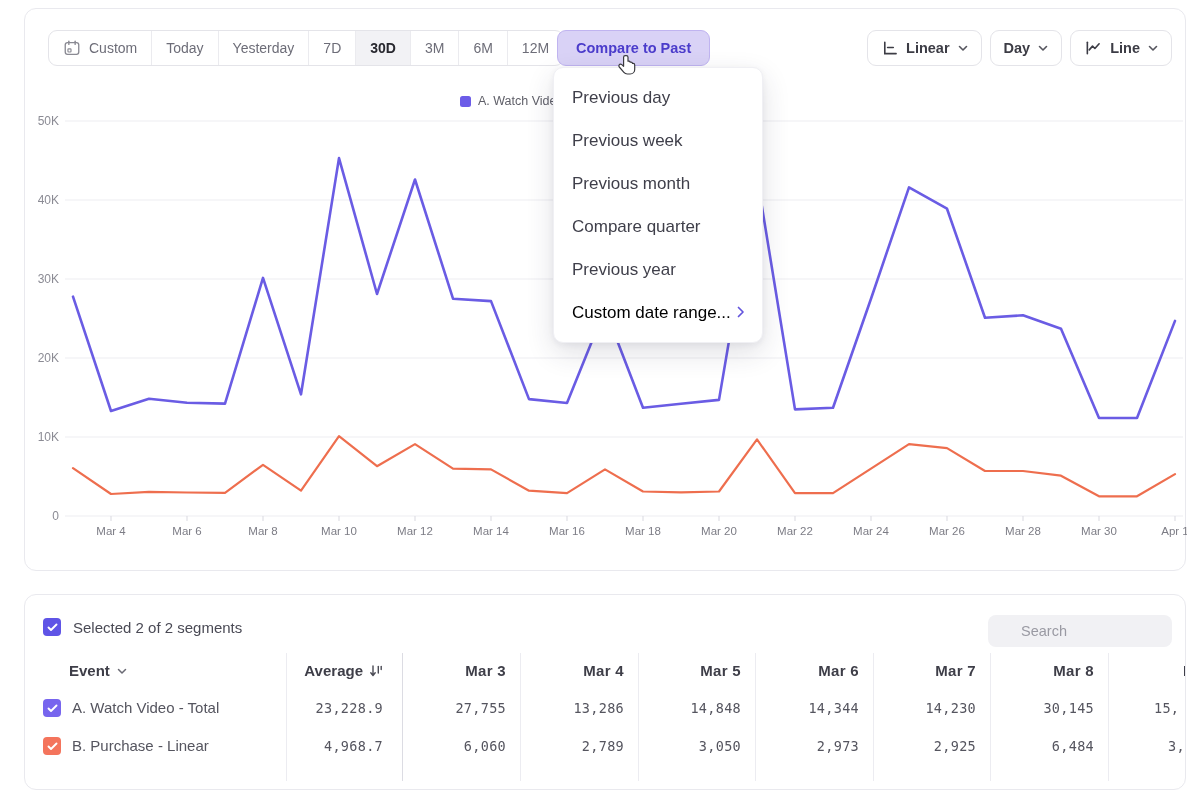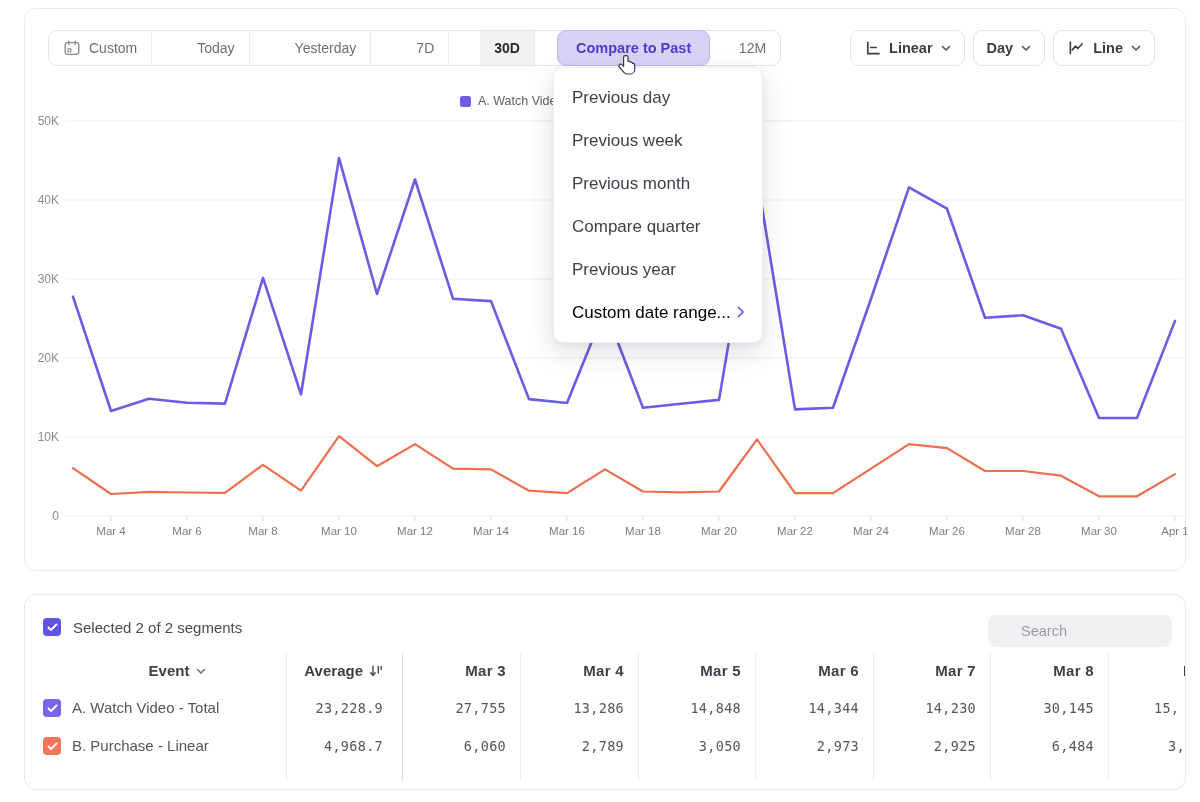--- a/index.html
+++ b/index.html
@@ -6,31 +6,31 @@
   html,body { width:1200px; height:802px; background:#ffffff; overflow:hidden;
     font-family:"Liberation Sans", sans-serif; }
   .page { position:relative; width:1200px; height:802px; }
 
   .card { position:absolute; background:#fff; border:1px solid #e9e9ee; border-radius:12px; }
   #chart-card { left:24px; top:8px; width:1162px; height:563px; }
   #segments-card { left:24px; top:594px; width:1162px; height:196px; overflow:hidden; }
 
   
   .preset-group { position:absolute; left:23px; top:21px; height:36px; display:flex;
-    border:1px solid #e4e4e9; border-radius:9px; background:#fff; overflow:hidden;gap:31px; }
+    border:1px solid #e4e4e9; border-radius:9px; background:#fff; overflow:hidden; }
   .preset { display:flex; align-items:center; gap:8px; padding:0 14px; font-size:14px;
     color:#6d6d78; border-right:1px solid #ebebef; cursor:pointer; white-space:nowrap; }
   .preset:last-child { border-right:none; }
   .preset.active { background:#f2f2f5; color:#28282f; font-weight:700; }
 
   .compare-btn { position:absolute; left:532px; top:21px; height:36px; padding:0 18px;
     display:flex; align-items:center; background:#d9d2f6; border:1px solid #c0b4f0;
     border-radius:9px; color:#4b3ccb; font-size:14.5px; font-weight:600; cursor:pointer; }
 
-  .right-controls { position:absolute; right:30px; top:21px; display:flex; gap:8px; }
+  .right-controls { position:absolute; right:13px; top:21px; display:flex; gap:8px; }
   .ctl-btn { height:36px; display:flex; align-items:center; gap:8px; padding:0 13px;
     border:1px solid #e4e4e9; border-radius:9px; background:#fff; font-size:14.5px;
     font-weight:600; color:#3c3c45; cursor:pointer; white-space:nowrap; }
 
   
   #chart { position:absolute; left:0; top:82px; width:1162px; height:460px; }
   .ylab { font-size:12px; fill:#8b8b94; font-family:"Liberation Sans",sans-serif; }
   .xlab { font-size:11.5px; fill:#7c7c85; font-family:"Liberation Sans",sans-serif; }
 
   .legend { position:absolute; left:435px; top:85px; display:flex; gap:18px; align-items:center; z-index:1; }
@@ -63,21 +63,21 @@
   #tgrid { position:absolute; left:0; top:58px; width:1260px; display:grid;
     grid-template-columns:261px 116px 118px 118px 117px 118px 117px 118px 177px; }
   .th { height:36px; line-height:36px; font-size:15px; font-weight:700; color:#3e3e48; }
   .td { height:38px; line-height:38px; font-size:15px; color:#55555f; }
   .sp { height:16px; }
   .num { font-family:"DejaVu Sans Mono", monospace; font-size:13.5px; text-align:right;
     padding-right:14px; letter-spacing:.3px; }
   .avgcol { padding-right:19px; }
   .bl { border-left:1px solid #ececf1; }
   .bl2 { border-left:1px solid #dcdce3; }
-  .evh { padding-left:44px; display:flex; align-items:center; gap:7px; cursor:pointer;justify-content:center; }
+  .evh { padding-left:44px; display:flex; align-items:center; gap:7px; cursor:pointer; }
   .evc { padding-left:18px; display:flex; align-items:center; gap:11px; }
   .avgh { display:flex; align-items:center; justify-content:flex-end; gap:6px; padding-right:19px; cursor:pointer; }
   .partial { white-space:nowrap; overflow:hidden; }
 </style>
 </head>
 <body>
 
 <div class="page">
 
   <div class="card" id="chart-card">

